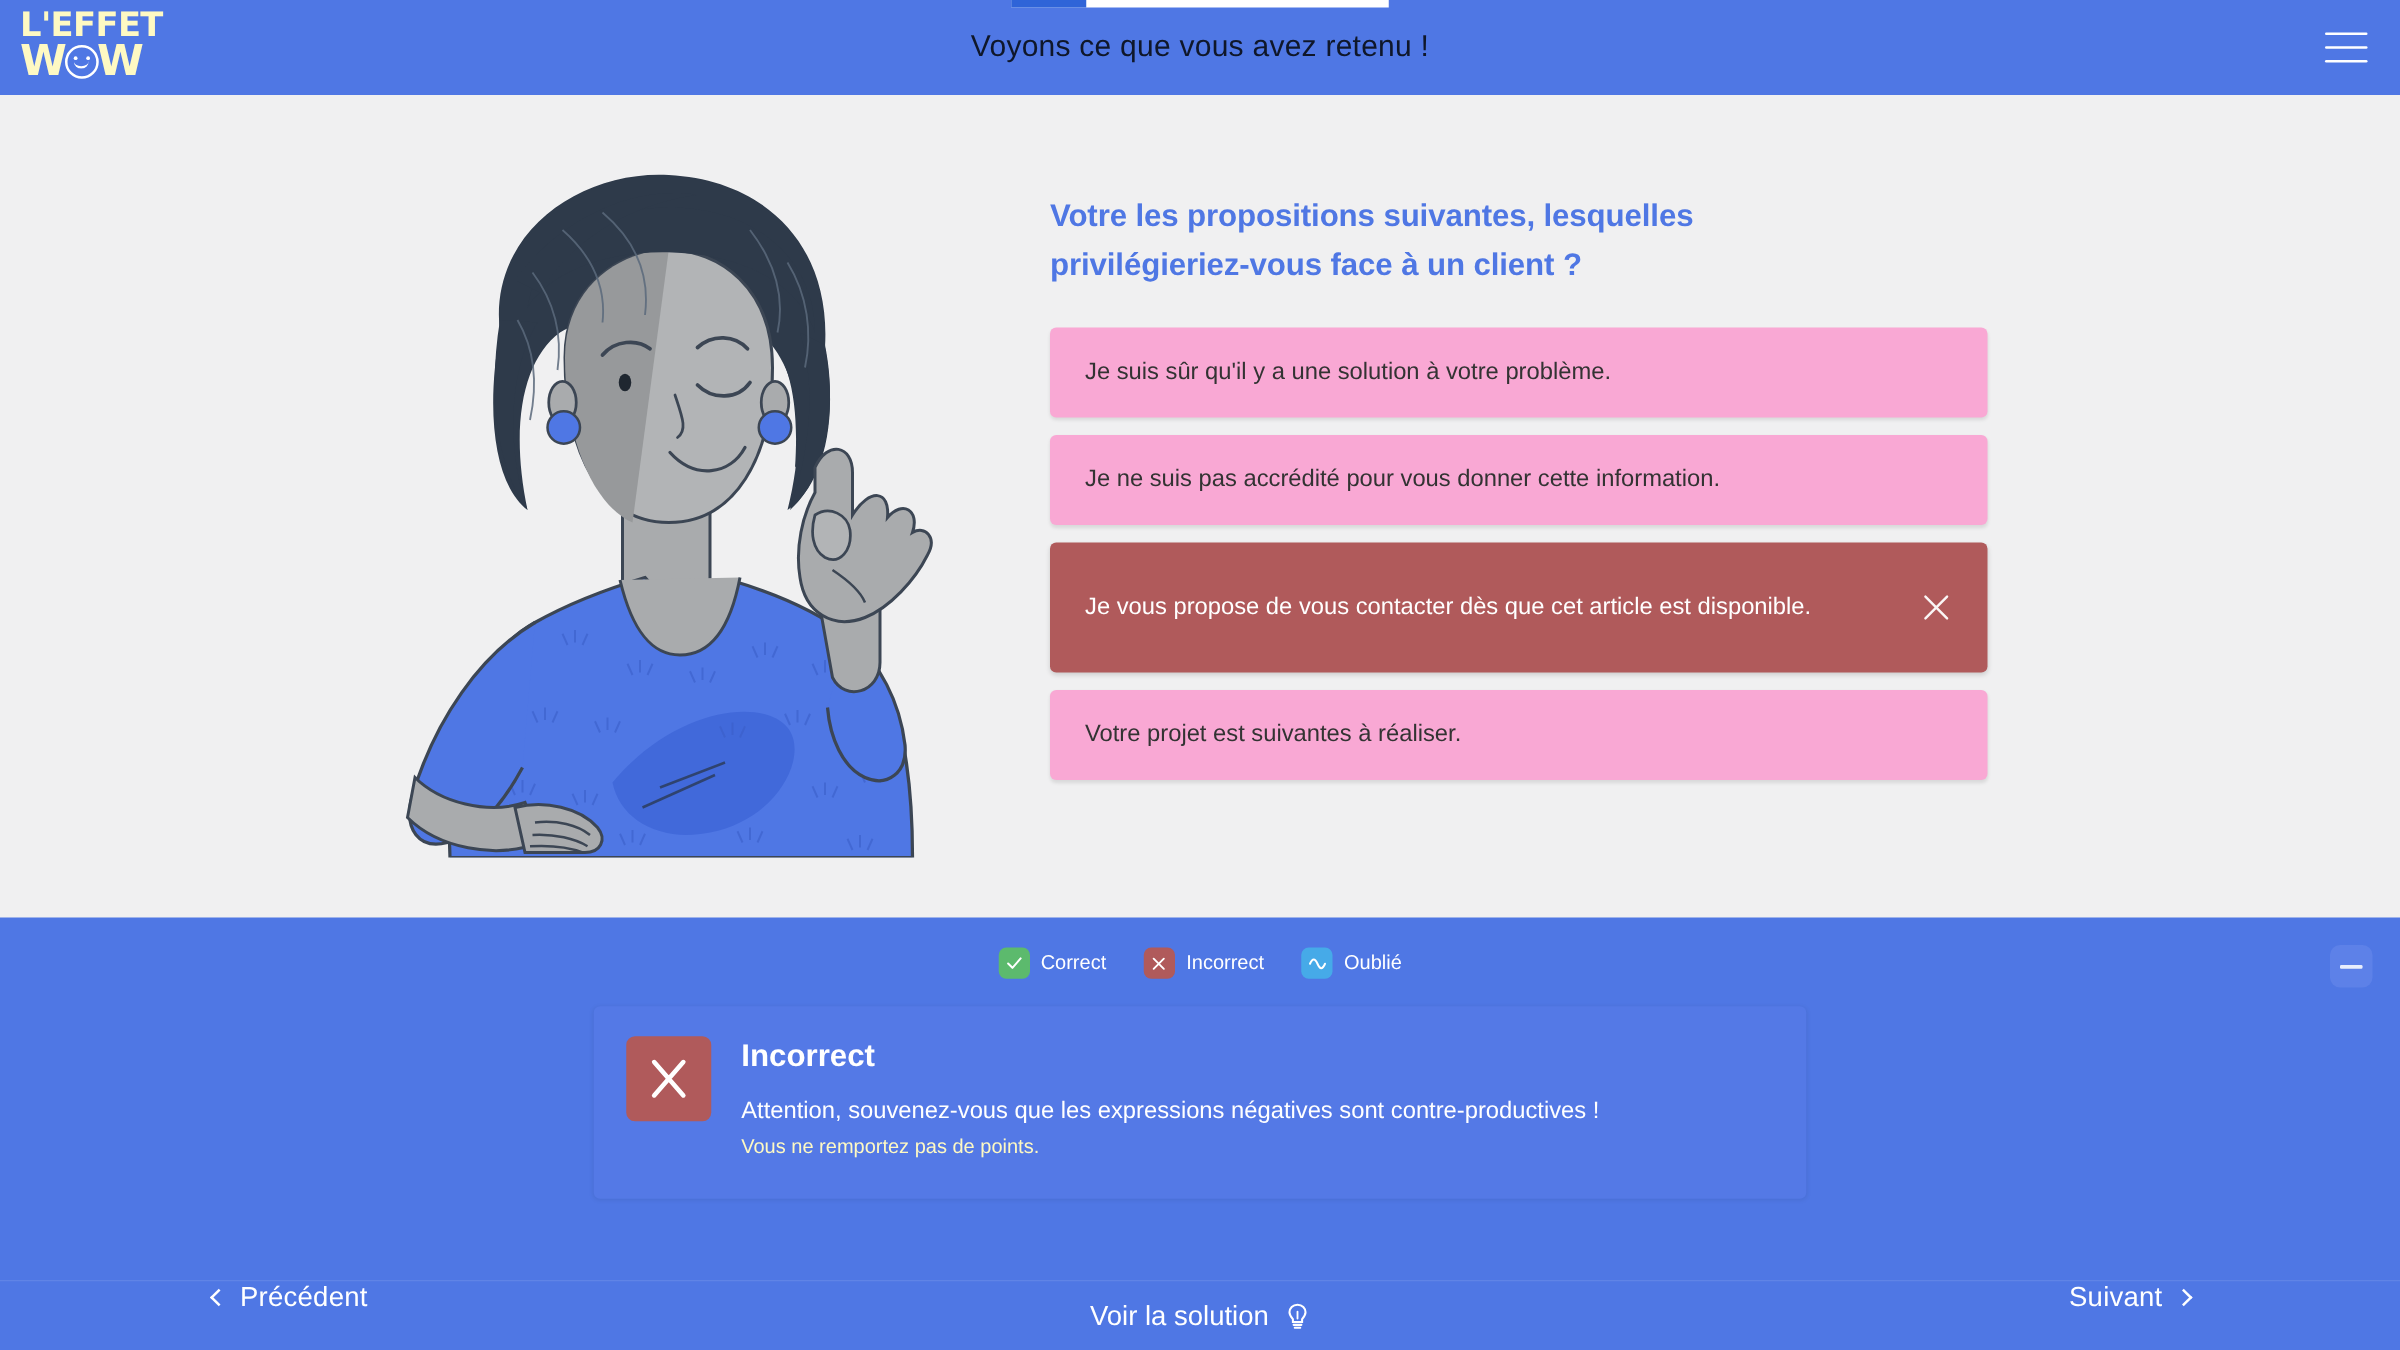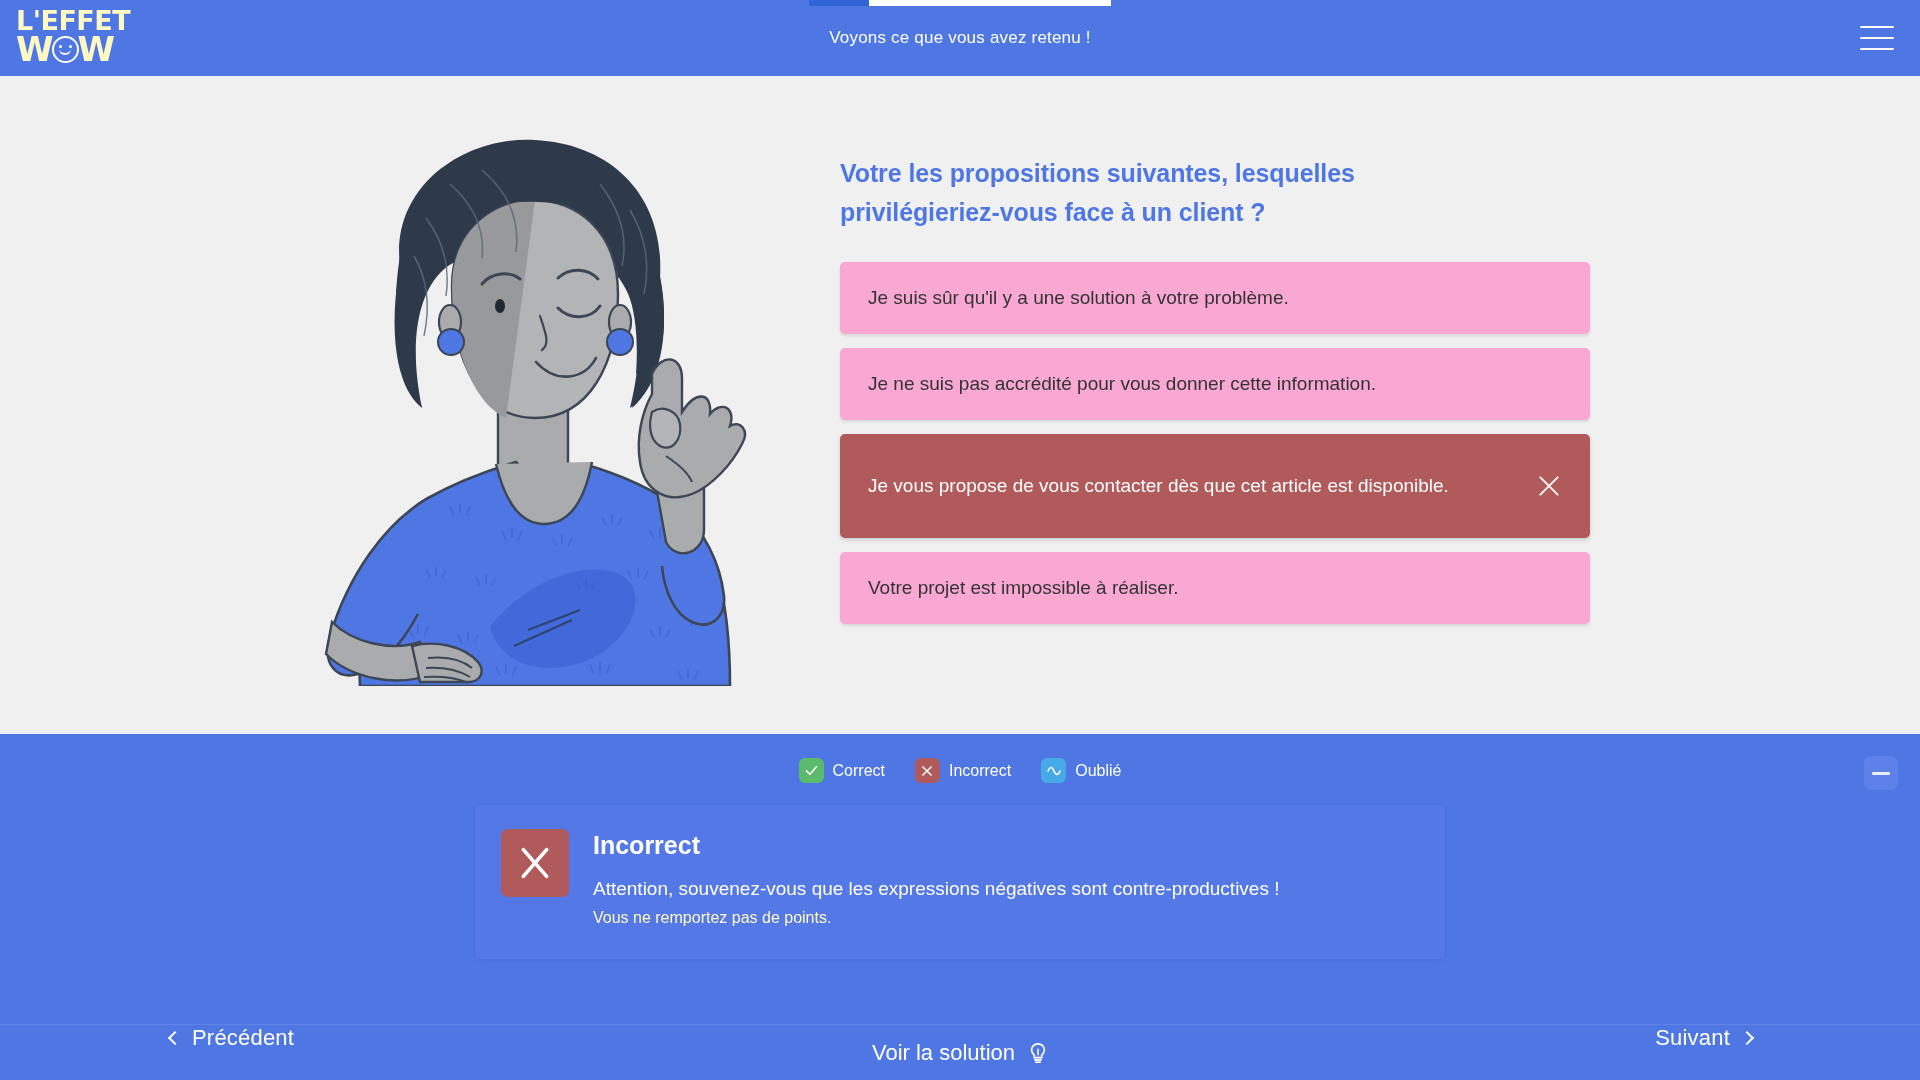--- a/index.html
+++ b/index.html
@@ -47,21 +47,21 @@
     background: #fff; border-radius: 50%;
   }
   .logo-face::before { left: 5px; }
   .logo-face::after { right: 5px; }
   .logo-smile {
     position: absolute; left: 5px; top: 10px; width: 12px; height: 7px;
     border-bottom: 2.5px solid #fff; border-radius: 0 0 12px 12px;
   }
   .header-title {
     width: 100%; text-align: center;
-    color: #ffffff; font-size: 17px; font-weight: 400; letter-spacing: 0.2px;
+    color: #0f172a; font-size: 24px; font-weight: 400; letter-spacing: 0.2px;
   }
   .hamburger {
     position: absolute; right: 26px; top: 50%; transform: translateY(-50%);
     width: 34px; height: 24px; display: flex; flex-direction: column;
     justify-content: space-between; cursor: pointer;
   }
   .hamburger span { display: block; height: 2px; background: #fff; border-radius: 1px; }
 
   
   .main {
@@ -293,21 +293,21 @@
         </div>
 
         <div class="option tall incorrect">
           <span class="option-text">Je vous propose de vous contacter dès que cet article est disponible.</span>
           <svg class="option-mark" viewBox="0 0 24 24">
             <path d="M4 4 L20 20 M20 4 L4 20" stroke="#fff" stroke-width="1.8" fill="none" stroke-linecap="round"></path>
           </svg>
         </div>
 
         <div class="option">
-          <span class="option-text">Votre projet est impossible à réaliser.</span>
+          <span class="option-text">Votre projet est suivantes à réaliser.</span>
         </div>
 
       </div>
     </div>
   </div>
 
   <div class="feedback">
 
     <div class="legend">
       <div class="legend-item">

